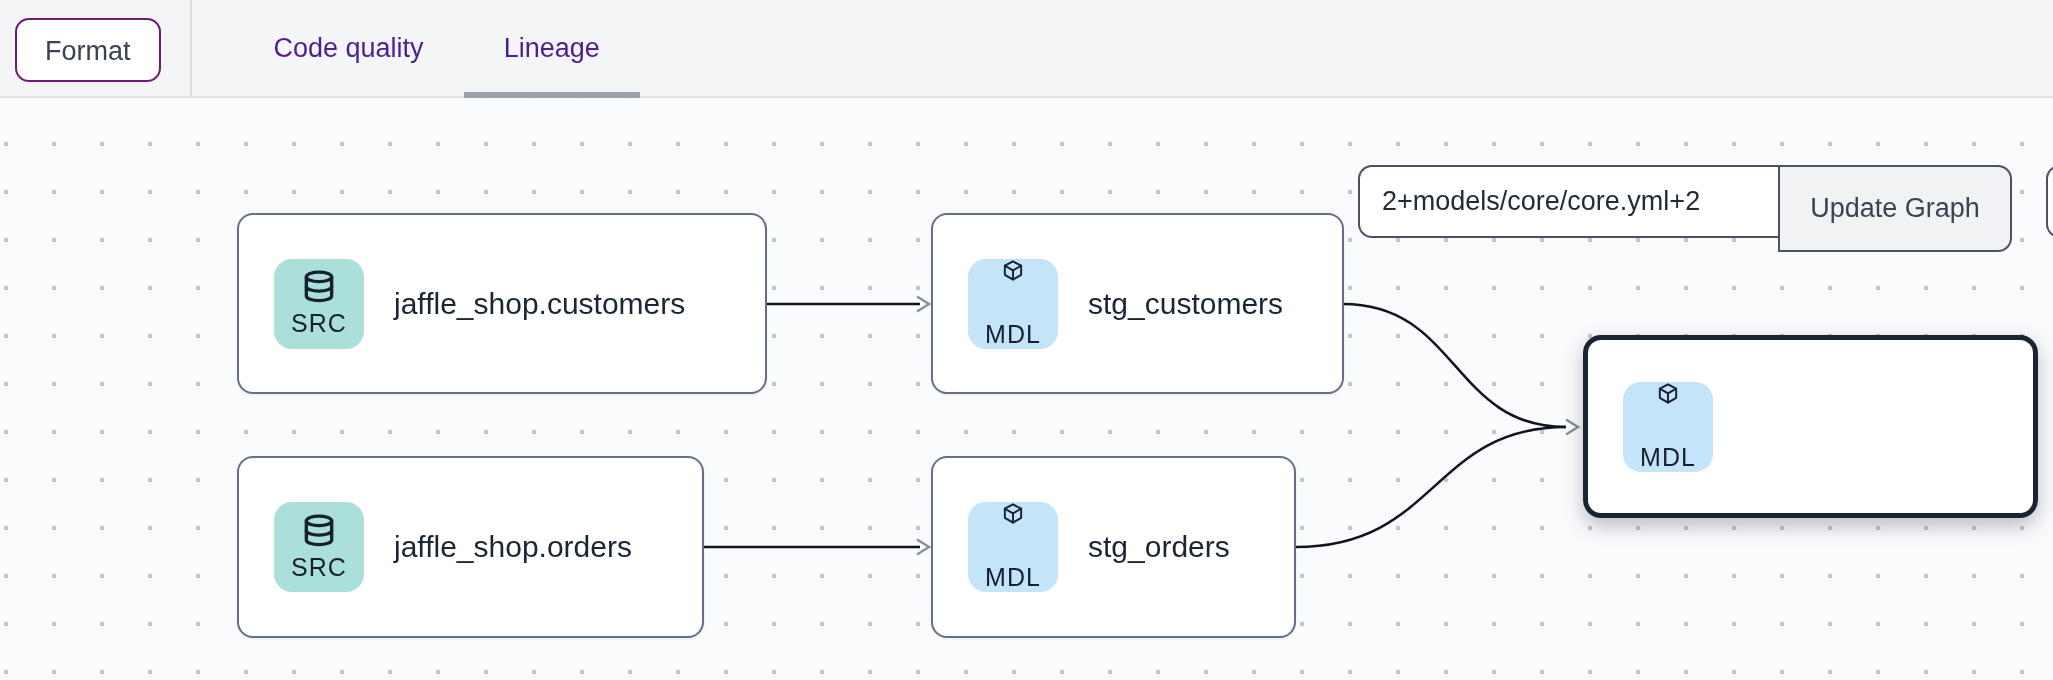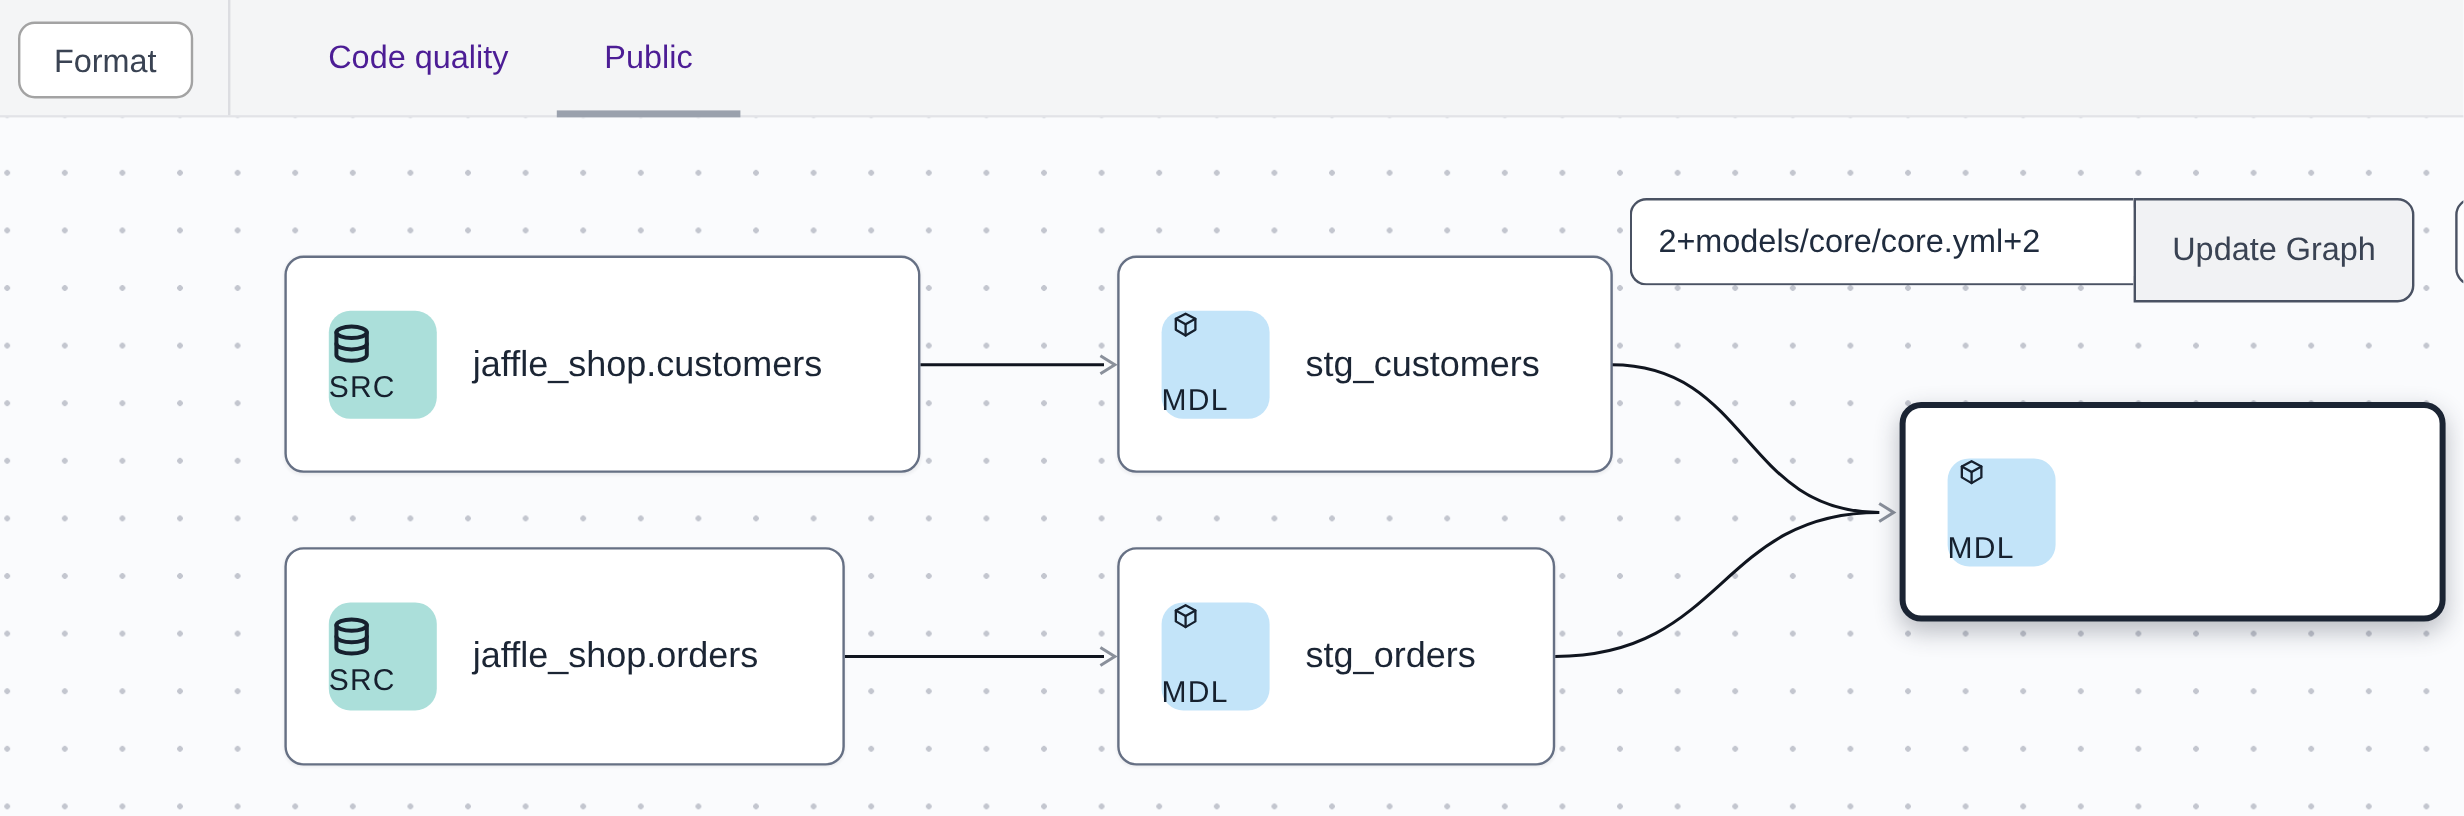--- a/index.html
+++ b/index.html
@@ -13,21 +13,21 @@
   .app { position:relative; width:2053px; height:680px; }
 
   
   .toolbar {
     position:absolute; top:0; left:0; width:2053px; height:98px;
     background:#f4f5f6; border-bottom:2px solid #e2e3e7;
     display:flex; align-items:stretch;
   }
   .format-btn {
     margin:18px 0 0 15px; height:64px; padding:16px 28px;
-    background:#ffffff; border:2px solid #a3a3a3; border-radius:14px;
+    background:#ffffff; border:2px solid #701a75; border-radius:14px;
     font-family:inherit; font-size:27px; color:#3a4353; cursor:pointer;
     align-self:flex-start;
   }
   .toolbar-divider { width:2px; background:#dcdde1; margin-left:29px; }
   .tabs { display:flex; margin-left:42px; }
   .tab {
     position:relative; display:flex; align-items:center;
     padding:0 40px; font-size:27px; color:#4c1d95; cursor:pointer;
   }
   .tab.active::after {
@@ -55,21 +55,21 @@
     display:flex; align-items:center; padding-left:35px; gap:30px;
     box-shadow:0 1px 3px rgba(25,30,45,0.07);
     cursor:pointer;
   }
   .node.selected {
     border:5px solid #1b2433; border-radius:18px;
     box-shadow:0 8px 20px rgba(40,46,62,0.30);
   }
   .badge {
     width:90px; height:90px; border-radius:18px; flex:none;
-    display:flex; flex-direction:column; justify-content:center;
+    display:flex; flex-direction:column; align-items:center; justify-content:center;
   }
   .badge.src { background:#abdfda; }
   .badge.mdl { background:#c3e4f9;gap:36px; }
   .badge svg { display:block; }
   .badge-label { font-size:25px; color:#16202e; letter-spacing:1px; margin-top:2px; }
   .node-title { font-size:30px; color:#1b2534; white-space:nowrap; }
   .node-text { display:flex; flex-direction:column; }
   .meta-row { display:flex; align-items:center; gap:11px; margin-top:9px; }
   .meta-row .access-label { font-size:27px; color:#1b2534; }
 
@@ -97,21 +97,21 @@
 </head>
 <body>
 
 <div class="app">
 
   <div class="toolbar">
     <button class="format-btn">Format</button>
     <div class="toolbar-divider"></div>
     <div class="tabs">
       <div class="tab">Code quality</div>
-      <div class="tab active">Public</div>
+      <div class="tab active">Lineage</div>
     </div>
   </div>
 
   <div class="canvas">
 
     <svg class="edges" width="2053" height="582">
 
       <path class="edge" d="M767,206 L920,206"></path>
       <path class="arrowhead" d="M917,198.5 L929,206 L917,213.5"></path>
 

